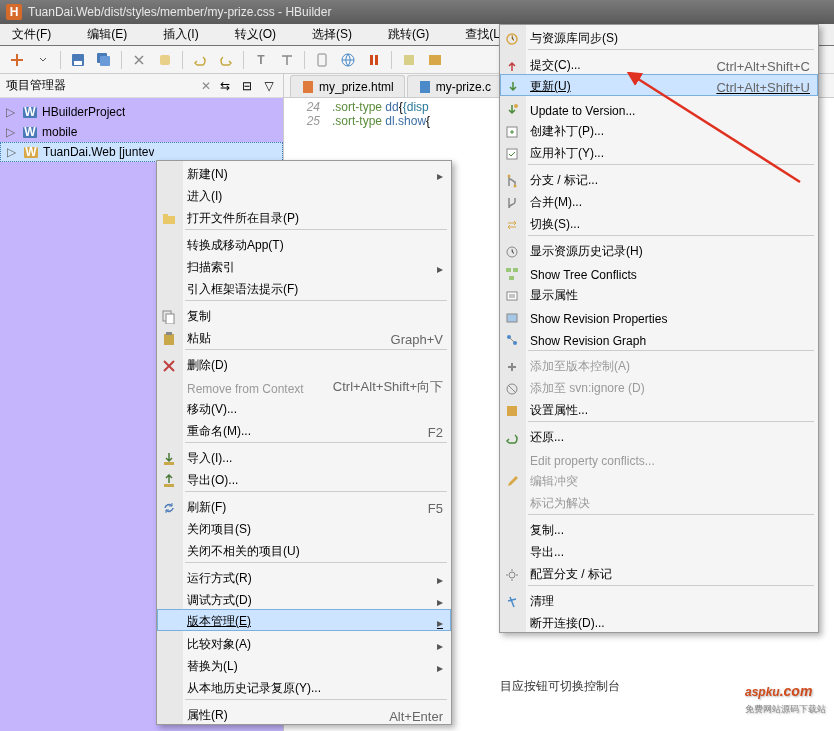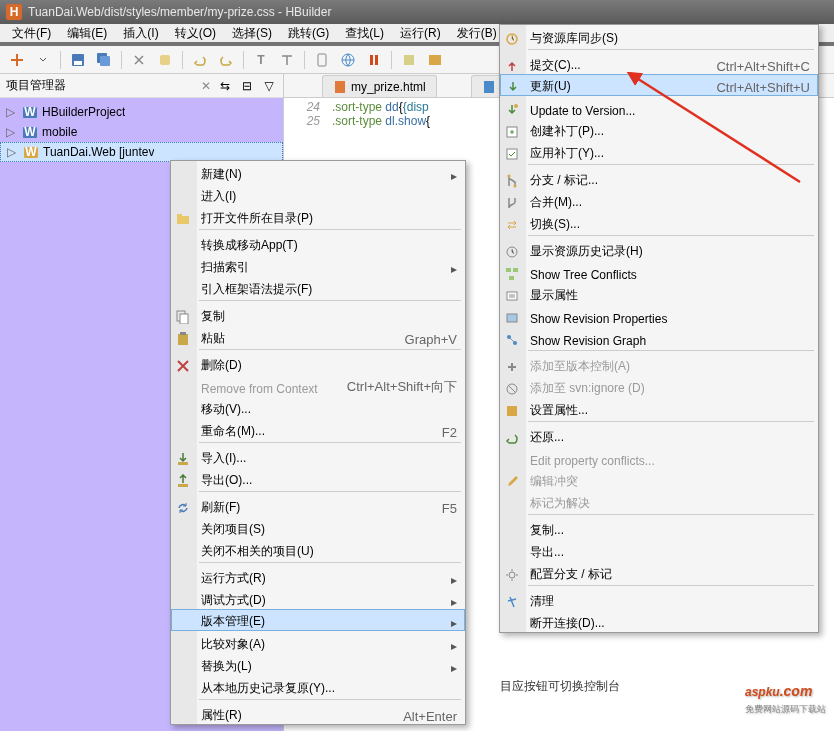--- a/index.html
+++ b/index.html
@@ -2,21 +2,21 @@
 <html><head>
 <meta charset="utf-8">
 <style>
 * { margin: 0; padding: 0; box-sizing: border-box; font-family: "Microsoft YaHei", "Segoe UI", Arial, sans-serif; font-size: 12px; }
 body { background: #f0f0f0; width: 834px; height: 731px; overflow: hidden; position: relative; }
 
 .titlebar { height: 24px; background: linear-gradient(#7a7a7a, #5a5a5a); display: flex; align-items: center; padding: 0 6px; color: #e8e8e8; }
 .titlebar .logo { width: 16px; height: 16px; background: #d66a2a; color: #fff; text-align: center; line-height: 16px; font-weight: bold; border-radius: 2px; margin-right: 6px; }
 .titlebar .title { font-size: 12px; }
 
-.menubar { height: 22px; background: #efefef; border-bottom: 4px solid #737373; display: flex; align-items: center; padding: 0 4px; }
+.menubar { height: 22px; background: #efefef; border-bottom: 1px solid #737373; display: flex; align-items: center; padding: 0 4px; gap: 20px; }
 .menubar .menu-item { padding: 2px 8px; cursor: pointer; }
 
 .toolbar { height: 28px; background: #f5f5f5; border-bottom: 1px solid #ccc; display: flex; align-items: center; padding: 0 6px; gap: 4px; }
 .tool-btn { width: 22px; height: 22px; display: flex; align-items: center; justify-content: center; cursor: pointer; border-radius: 2px; }
 .tool-sep { width: 1px; height: 18px; background: #ccc; margin: 0 2px; }
 
 .workspace { display: flex; height: calc(100% - 74px); }
 .sidebar { width: 284px; background: #c4b5fd; border-right: 1px solid #ccc; }
 .sidebar-header { height: 24px; background: #f5f5f5; border-bottom: 1px solid #ddd; display: flex; align-items: center; padding: 0 6px; gap: 6px; }
 .sidebar-header .tab-label { flex: 1; }
@@ -24,36 +24,36 @@
 
 .tree { padding: 4px 0; }
 .tree-row { display: flex; align-items: center; height: 20px; padding-left: 6px; cursor: pointer; }
 .tree-row.selected { background: #cce4ff; border: 1px dotted #3a7abd; }
 .tree-toggle { width: 12px; color: #666; }
 .tree-icon { width: 16px; height: 16px; margin: 0 4px; }
 .tree-label { white-space: nowrap; overflow: hidden; }
 
 .editor { flex: 1; background: #fff; display: flex; flex-direction: column; }
 .editor-tabs { height: 24px; background: #f5f5f5; border-bottom: 1px solid #ccc; display: flex; align-items: flex-end; padding-left: 6px; }
-.editor-tab { height: 22px; padding: 0 10px; display: flex; align-items: center; gap: 4px; border: 1px solid #ccc; border-bottom: none; background: #eaeaea; border-radius: 3px 3px 0 0; margin-right: 2px; cursor: pointer; margin-left: 32px; }
+.editor-tab { height: 22px; padding: 0 10px; display: flex; align-items: center; gap: 4px; border: 1px solid #ccc; border-bottom: none; background: #eaeaea; border-radius: 3px 3px 0 0; margin-right: 2px; cursor: pointer; }
 .editor-tab .file-icon { width: 14px; height: 14px; }
 .code { padding: 2px 8px; font-family: Consolas, monospace; font-size: 13px; }
 .code-line { white-space: pre; }
 .ln { color: #999; display: inline-block; width: 28px; text-align: right; margin-right: 12px; font-style: italic; }
 .sel { color: #5a8c3a; }
 .tag { color: #3a6ea5; }
 .prop { color: #2a7a9a; }
 
 .context-menu { position: absolute; background: #f5f5f5; border: 1px solid #9a9a9a; box-shadow: 3px 3px 6px rgba(0,0,0,0.3); }
-.context-menu.left-menu { left: 170px; top: 160px; width: 296px; }
+.context-menu.left-menu { left: 156px; top: 160px; width: 296px; }
 .context-menu.right-menu { left: 499px; top: 24px; width: 320px; }
 .cm-icon-col { width: 26px; background: #e8e8e8; position: absolute; left: 0; top: 0; bottom: 0; }
 .cm-items { position: relative; }
 .cm-item { height: 22px; display: flex; align-items: flex-end; padding-left: 30px; padding-right: 8px; cursor: pointer; position: relative; }
-.cm-item.highlighted { background: #cce4ff; border: 1px solid #7ab0e0; padding-left: 29px; padding-right: 7px; }
+.cm-item.highlighted { background: #cce4ff; border: 1px solid #7ab0e0; padding-left: 29px; padding-right: 7px; text-decoration: underline; }
 .cm-item.disabled { color: #9a9a9a; cursor: default; }
 .cm-item .cm-label { flex: 1; }
 .cm-item .cm-short { color: #666; font-size: 13px; }
 .cm-item .cm-arrow { color: #555; margin-left: 6px; }
 .cm-item .cm-icon { position: absolute; left: 4px; width: 16px; height: 16px; display: flex; align-items: center; justify-content: center; }
 .cm-sep { height: 1px; background: #ccc; margin: 2px 4px 2px 28px; }
 
 .red-arrow { position: absolute; left: 625px; top: 72px; pointer-events: none; }
 .watermark { position: absolute; right: 8px; bottom: 15px; font-size: 26px; font-weight: bold; font-style: italic; color: #d04a1a; text-shadow: 1px 1px 2px rgba(0,0,0,0.3); }
 .watermark .sub { font-size: 9px; display: block; text-align: right; color: #888; font-style: normal; font-weight: normal; }

